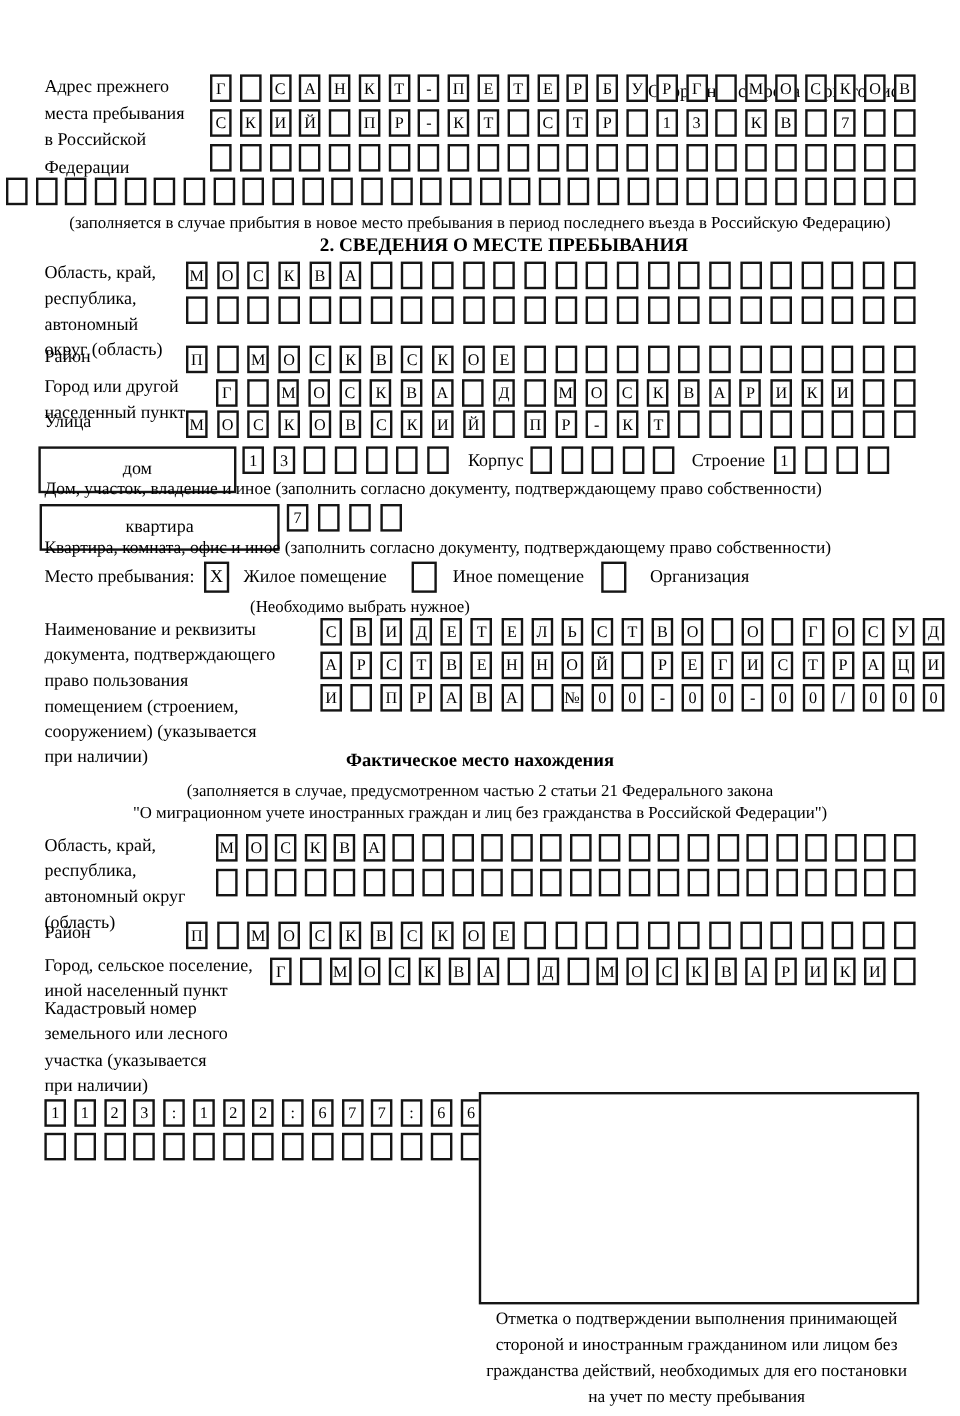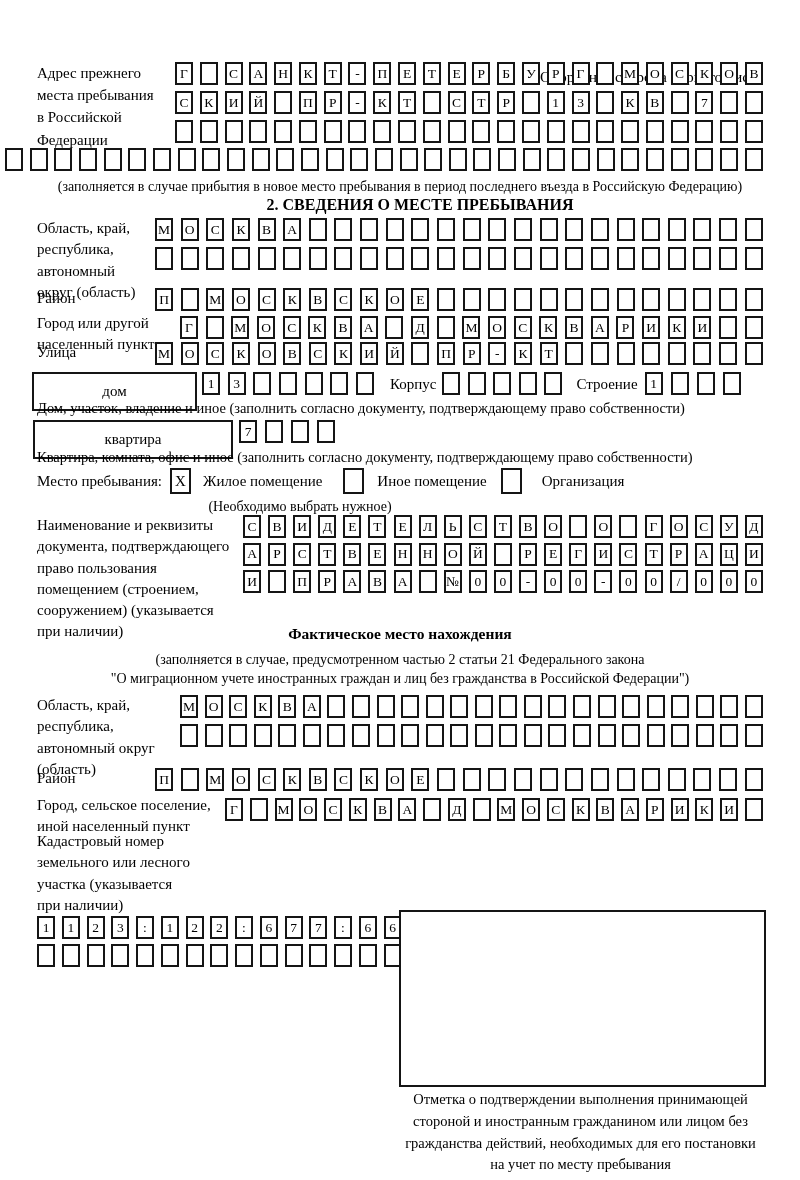--- a/index.html
+++ b/index.html
@@ -352,21 +352,21 @@
     <span>Место пребывания:</span>
     <span class="cb" style="margin:0 12px 0 8px;">X</span>
     <span>Жилое помещение</span>
     <span class="cb" style="margin:0 13px 0 21px;"></span>
     <span>Иное помещение</span>
     <span class="cb" style="margin:0 20px 0 14px;"></span>
     <span>Организация</span>
   </div>
   <div class="note" style="top:496px;left:120px;width:360px;">(Необходимо выбрать нужное)</div>
 
-  <div class="blk" style="top:515px;left:37px;">
+  <div class="blk" style="top:515px;left:37px;gap:24px;">
     <div class="lbl" style="width:206px;">Наименование и реквизиты
 документа, подтверждающего
 право пользования
 помещением (строением,
 сооружением) (указывается
 при наличии)</div>
     <div class="rows" style="gap:4.5px;">
       <div class="cells w520">
           <span class="cell">С</span>
           <span class="cell">В</span>

